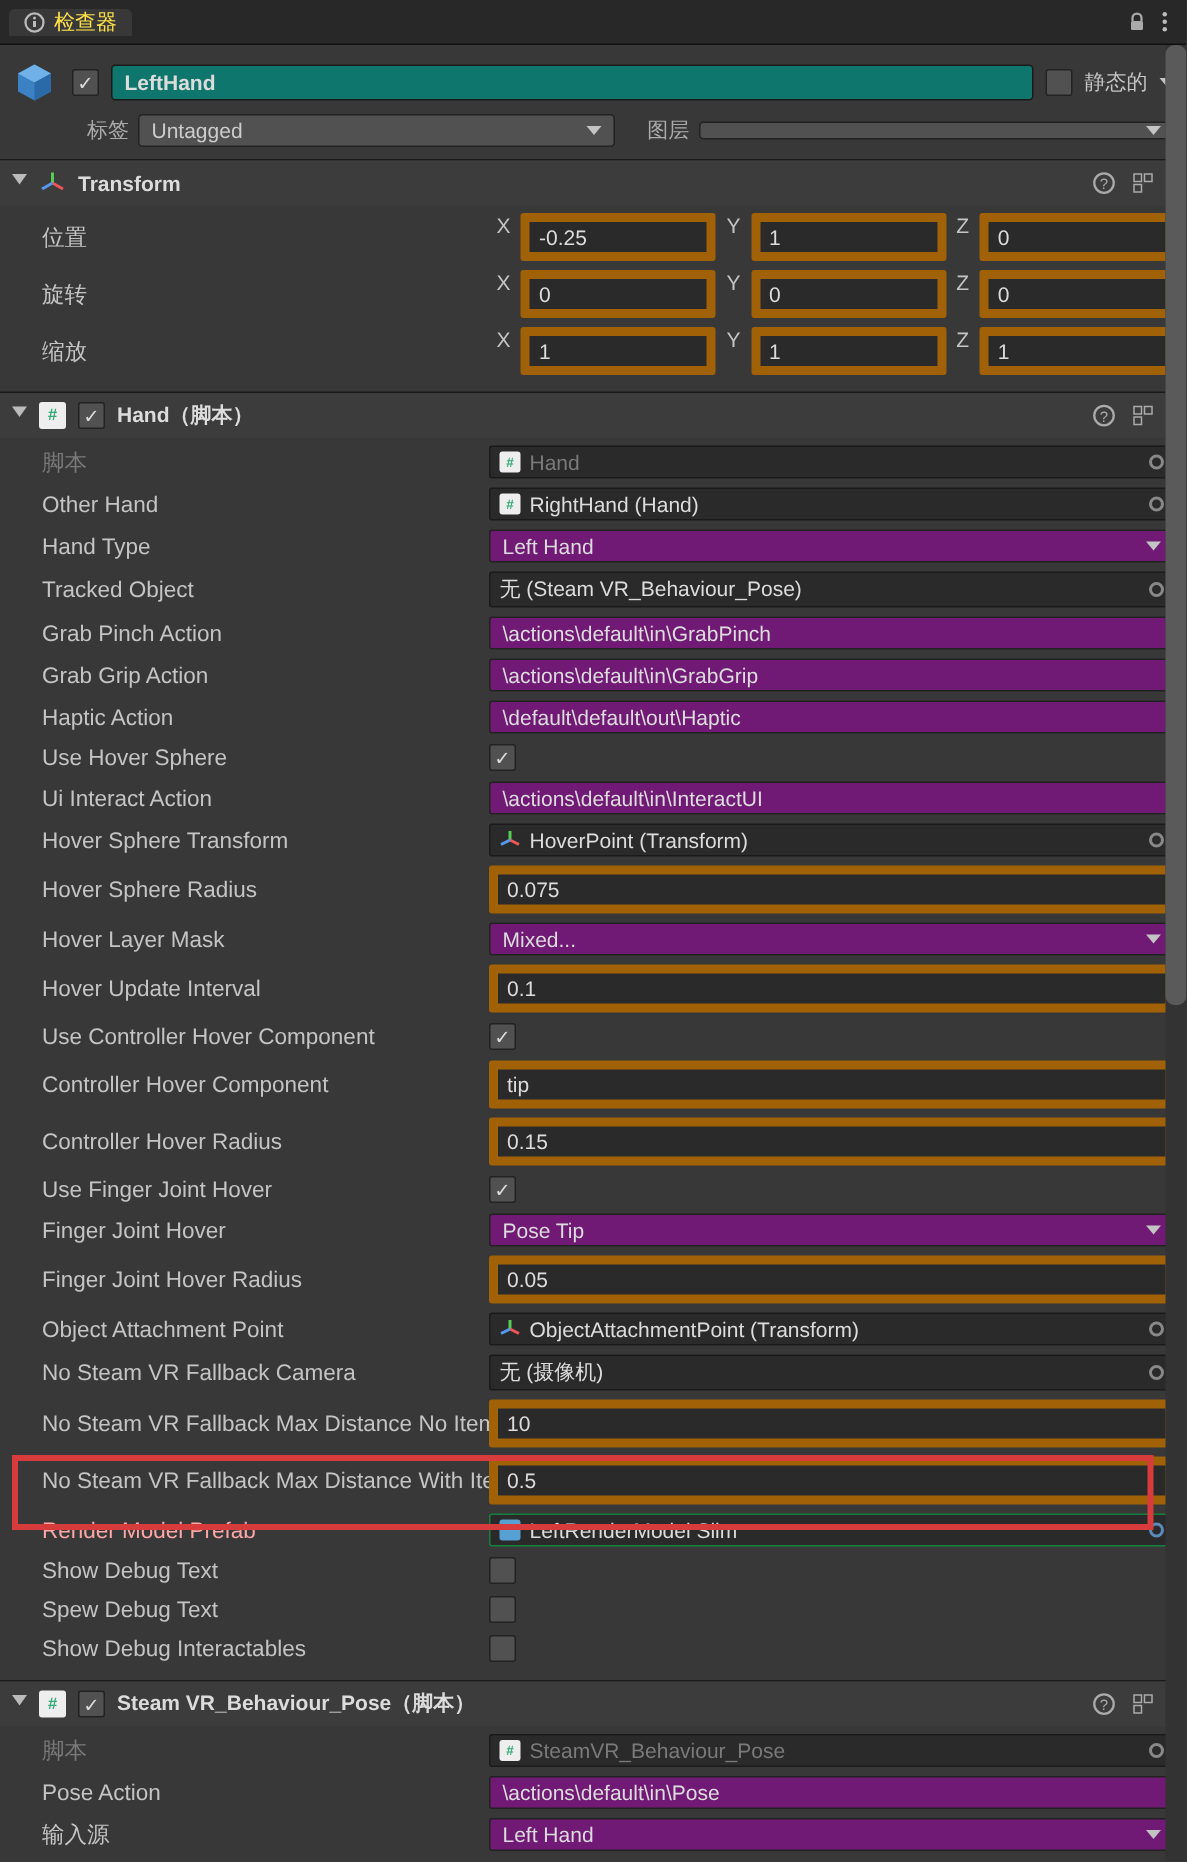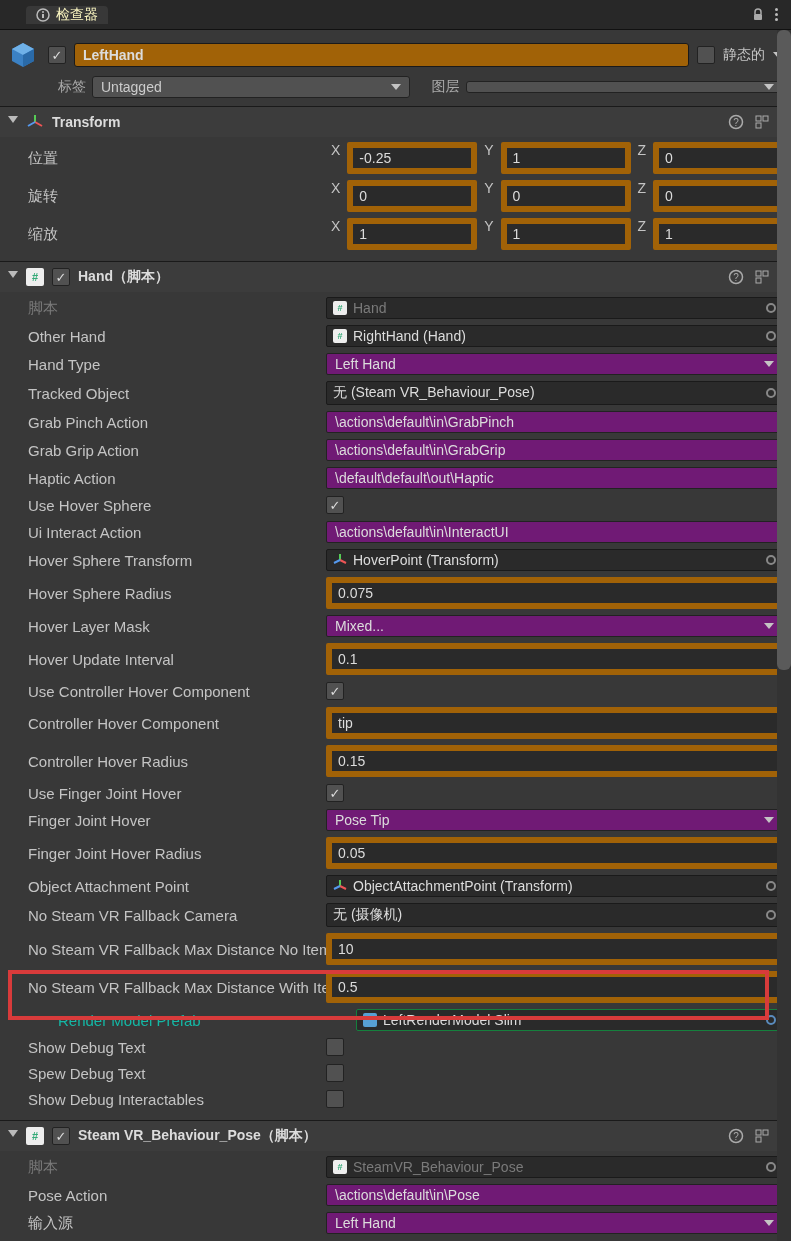--- a/index.html
+++ b/index.html
@@ -38,22 +38,21 @@
     padding: 0 6px;
   }
   .tab {
     background: #383838;
     padding: 0 10px;
     border-top-left-radius: 4px;
     border-top-right-radius: 4px;
     display: flex;
     align-items: center;
     gap: 6px;
-    color: #fef9c3;
-    margin-left: 20px;
+    color: #fde047;
   }
   .tab-bar-spacer { flex: 1; }
   .icon-btn { width: 18px; height: 18px; display:flex; align-items:center; justify-content:center; cursor:pointer; }
   .header {
     display: flex;
     align-items: center;
     padding: 10px 8px 4px 8px;
   }
   .cube-icon {
     width: 30px; height: 30px; margin-right: 10px;
@@ -71,21 +70,21 @@
     flex-shrink: 0;
   }
   .checkbox.checked::after {
     content: "✓";
     font-size: 13px;
     color: #dcdcdc;
     line-height: 1;
   }
   .name-field {
     flex: 1;
-    background: #a16207;
+    background: #0f766e;
     border: 1px solid #1a1a1a;
     border-radius: 3px;
     padding: 3px 8px;
     color: #dcdcdc;
     font-weight: bold;
     margin: 0 8px;
   }
   .static-label { color: #c4c4c4; margin-left: 8px; }
   .dropdown-arrow {
     width: 0; height: 0; border-left: 5px solid transparent; border-right: 5px solid transparent; border-top: 6px solid #c4c4c4;
@@ -157,21 +156,21 @@
     position: relative;
   }
   .prop-label {
     width: 298px;
     color: #c4c4c4;
     font-size: 15px;
     white-space: nowrap;
     overflow: hidden;
   }
   .prop-label.disabled { color: #7a7a7a; }
-  .prop-label.blue { color: #14b8a6; margin-left: 30px; }
+  .prop-label.blue { color: #fca5a5; }
   .prop-value { flex: 1; display: flex; align-items: center; gap: 0; }
   .xyz-group { display: flex; flex: 1; gap: 2px; }
   .xyz-label { color: #c4c4c4; padding: 0 5px; }
   .input {
     background: #2a2a2a;
     border: 6px solid #a16207;
     border-radius: 2px;
     padding: 2px 6px;
     color: #dcdcdc;
     flex: 1;

